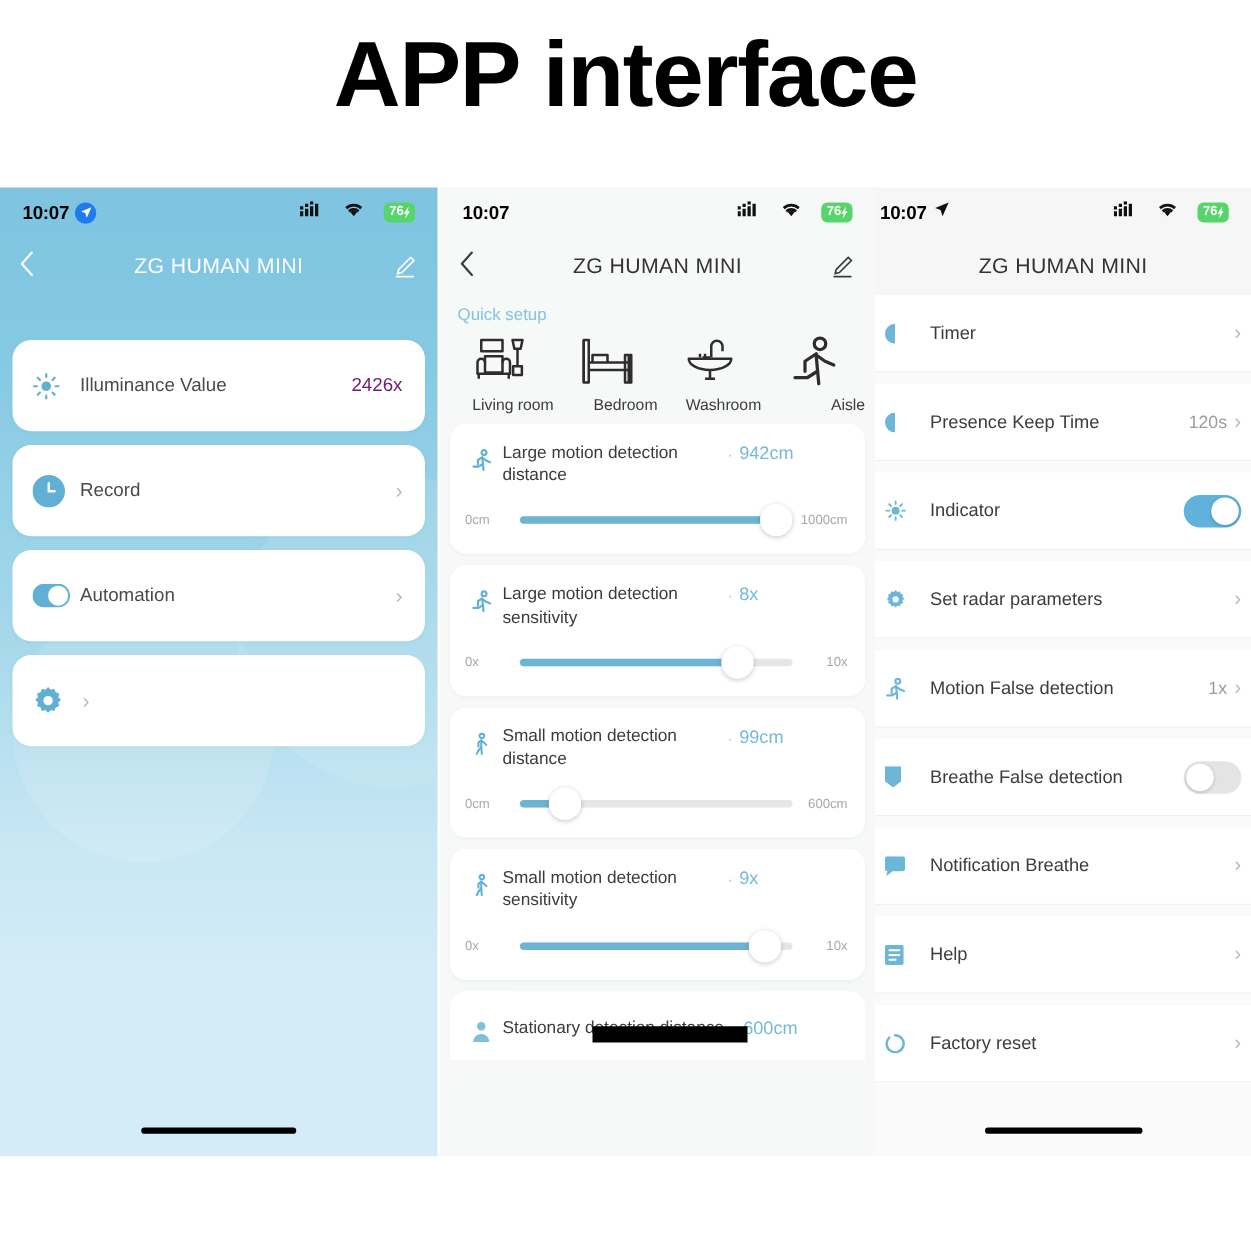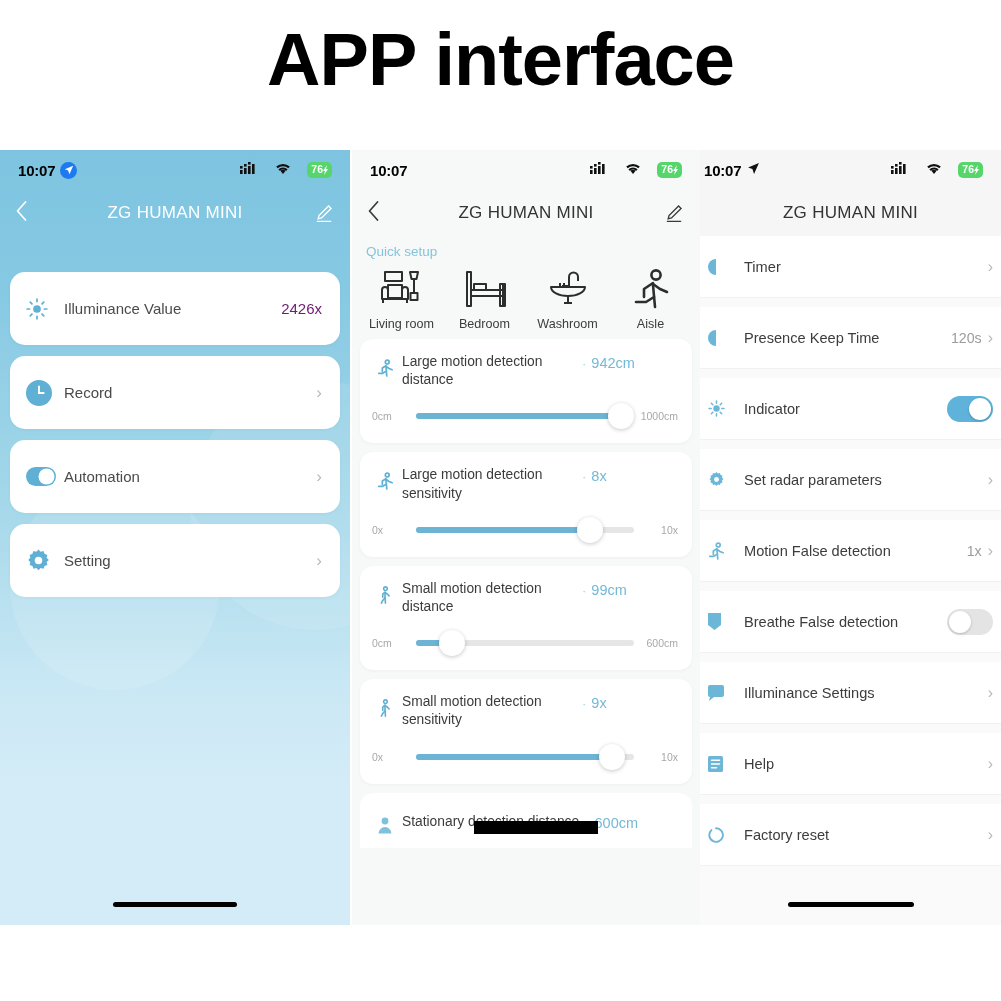--- a/index.html
+++ b/index.html
@@ -98,21 +98,21 @@
   #panel2 {
     left: 352px; width: 348px; height: 775px;
     background: #f7f8f8;
   }
   #panel2 .statusbar, #panel2 .navbar { background: #f7f8f8; }
   #panel2 .nav-title { color: #333; font-size: 17px;}
   #panel2 .nav-back svg, #panel2 .nav-edit svg { stroke:#3a3a3a; }
 
   .quick-label { font-size: 13.5px; color:#85c4dd; padding: 8px 0 4px 14px; }
   .quick-row { display:flex; padding: 0 8px 8px 8px; }
-  .quick-item { flex:1; text-align:center; }
+  .quick-item { flex:1; text-align:right; }
   .quick-ico { height: 52px; display:flex; align-items:center; justify-content:center; }
   .quick-name { font-size: 12.6px; color:#3c3c3c; margin-top: 2px;}
 
   .slider-card {
     background:#fff; border-radius: 13px; margin: 0 8px 9px 8px;
     padding: 14px 14px 16px 12px;
     box-shadow: 0 1px 3px rgba(120,140,155,.07);
   }
   .sc-head { display:flex; align-items:flex-start; }
   .sc-ico { width:26px; flex:0 0 26px; display:flex; justify-content:center; padding-top:6px;}
@@ -266,21 +266,20 @@
         <span class="chev">›</span>
       </div>
 
       <div class="card">
         <span class="card-ico">
           <svg width="25" height="25" viewBox="0 0 24 24" fill="#5fb0d4">
               <path d="M12 1.5l2 2.1 2.8-.7 1 2.7 2.7 1-.7 2.8 2.1 2-2.1 2 .7 2.8-2.7 1-1 2.7-2.8-.7-2 2.1-2-2.1-2.8.7-1-2.7-2.7-1 .7-2.8-2.1-2 2.1-2-.7-2.8 2.7-1 1-2.7 2.8.7z"></path>
               <circle cx="12" cy="12" r="3.6" fill="#ffffff"></circle>
             </svg>
         </span>
-        <span class="card-label">Setting</span>
         <span class="chev">›</span>
       </div>
 
     </div>
 
     <div class="home-bar"></div>
   </div>
 
   <div class="phone" id="panel2">
 
@@ -638,21 +637,21 @@
       </div>
 
       <div class="srow-spacer"></div>
 
       <div class="srow">
         <span class="srow-ico">
           <svg width="16" height="16" viewBox="0 0 16 16" fill="#6cb6d8">
               <path d="M2 0h12a2 2 0 012 2v8a2 2 0 01-2 2H6l-5 4 1-4H2a2 2 0 01-2-2V2a2 2 0 012-2z"></path>
             </svg>
         </span>
-        <span class="srow-label">Illuminance Settings</span>
+        <span class="srow-label">Notification Breathe</span>
         <span class="srow-val"></span>
         <span class="srow-chev">›</span>
       </div>
 
       <div class="srow-spacer"></div>
 
       <div class="srow">
         <span class="srow-ico">
           <svg width="15" height="16" viewBox="0 0 15 16" fill="#6cb6d8">
               <rect x="0" y="0" width="15" height="16" rx="1.6"></rect>

